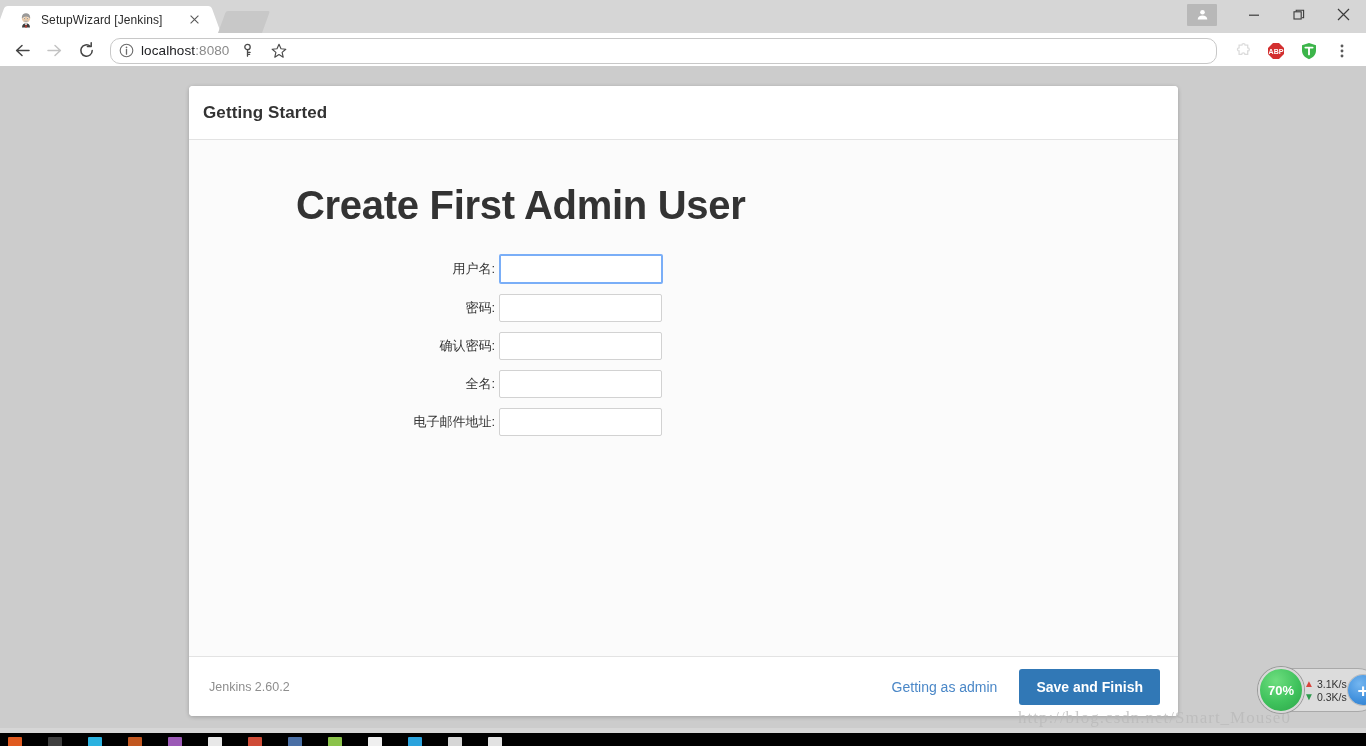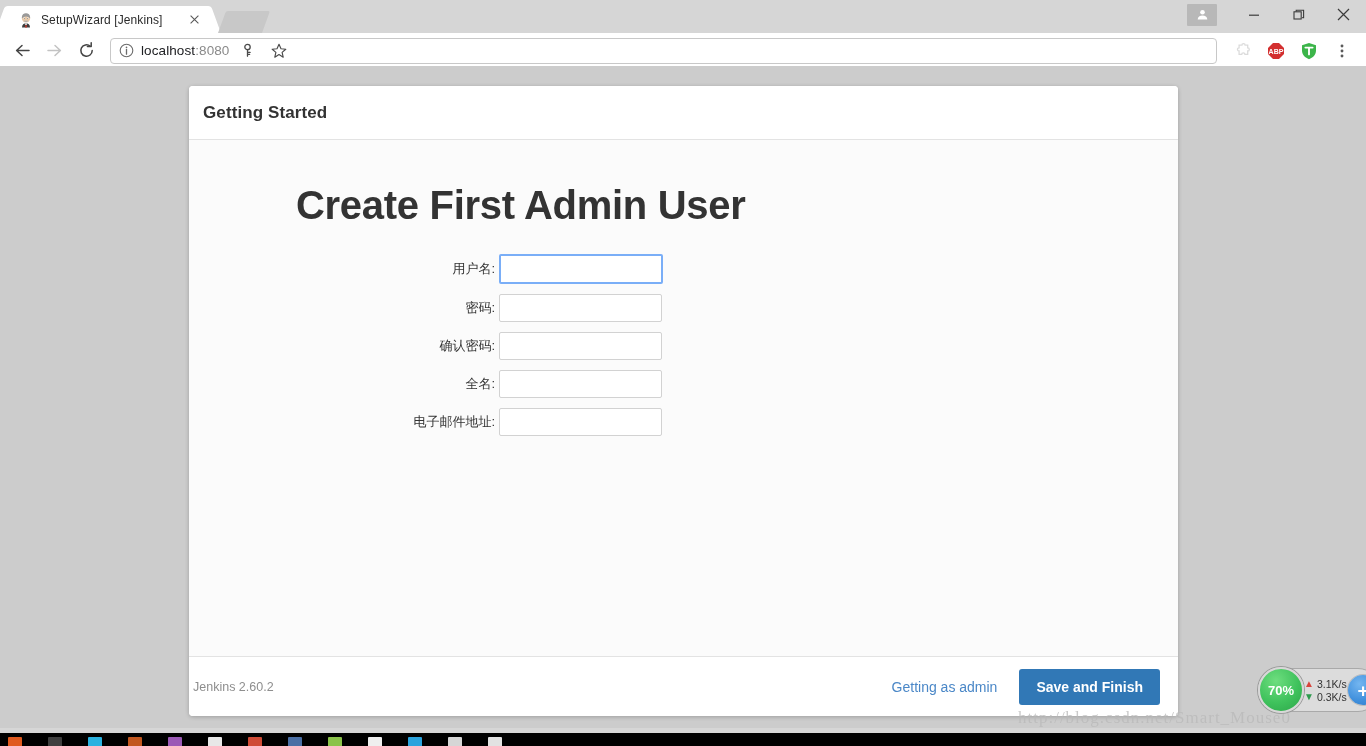--- a/index.html
+++ b/index.html
@@ -65,21 +65,21 @@
     height: 36px; background: #ffffff; display: flex; align-items: center;
     padding: 0 8px; border-bottom: 1px solid #cfcfcf;
   }
   .nav-btn {
     width: 28px; height: 28px; display: flex; align-items: center; justify-content: center;
     margin-right: 4px; color: #5f6368;
   }
   .nav-btn.disabled { color: #c3c3c3; }
   .omnibox {
     flex: 1; height: 26px; background: #ffffff; border: 1px solid #c8c8c8;
-    border-radius: 4px; display: flex; align-items: center; padding: 0 8px;
+    border-radius: 10px; display: flex; align-items: center; padding: 0 8px;
     margin: 0 6px 0 6px;
   }
   .omni-info { margin-right: 7px; display: flex; align-items: center; }
   .omni-url { font-size: 13.5px; color: #202124; letter-spacing: .1px; }
   .omni-url .port { color: #8a8a8a; }
   .omni-right { display: flex; align-items: center; gap: 12px; padding-left: 8px; }
   .tb-icons { display: flex; align-items: center; gap: 13px; padding: 0 6px 0 10px; }
   .tb-icon { width: 20px; height: 20px; display: flex; align-items: center; justify-content: center; }
 
   
@@ -117,21 +117,21 @@
   .form-input {
     width: 163px; height: 28px; border: 1px solid #d2d2d2; border-radius: 2px;
     background: #ffffff; font-size: 13px; color: #222; padding: 0 6px;
     outline: none; font-family: "Liberation Sans", sans-serif;
   }
   .form-input.focused {
     border: 2px solid #7aaef7; height: 30px; width: 164px;
   }
   .card-footer {
     height: 60px; flex: 0 0 60px; border-top: 1px solid #e3e3e3; background: #ffffff;
-    display: flex; align-items: center; padding: 0 18px 0 4px;
+    display: flex; align-items: center; padding: 0 18px 0 20px;
     border-bottom-left-radius: 4px; border-bottom-right-radius: 4px;
   }
   .version { font-size: 12.5px; color: #8e8e8e; }
   .footer-right { margin-left: auto; display: flex; align-items: center; gap: 22px; }
   .link-btn {
     font-size: 14px; color: #4a87c7; text-decoration: none; cursor: pointer;
   }
   .primary-btn {
     background: #3178b6; color: #ffffff; border: none; border-radius: 3px;
     font-size: 14px; font-weight: bold; padding: 11px 17px; cursor: pointer;

